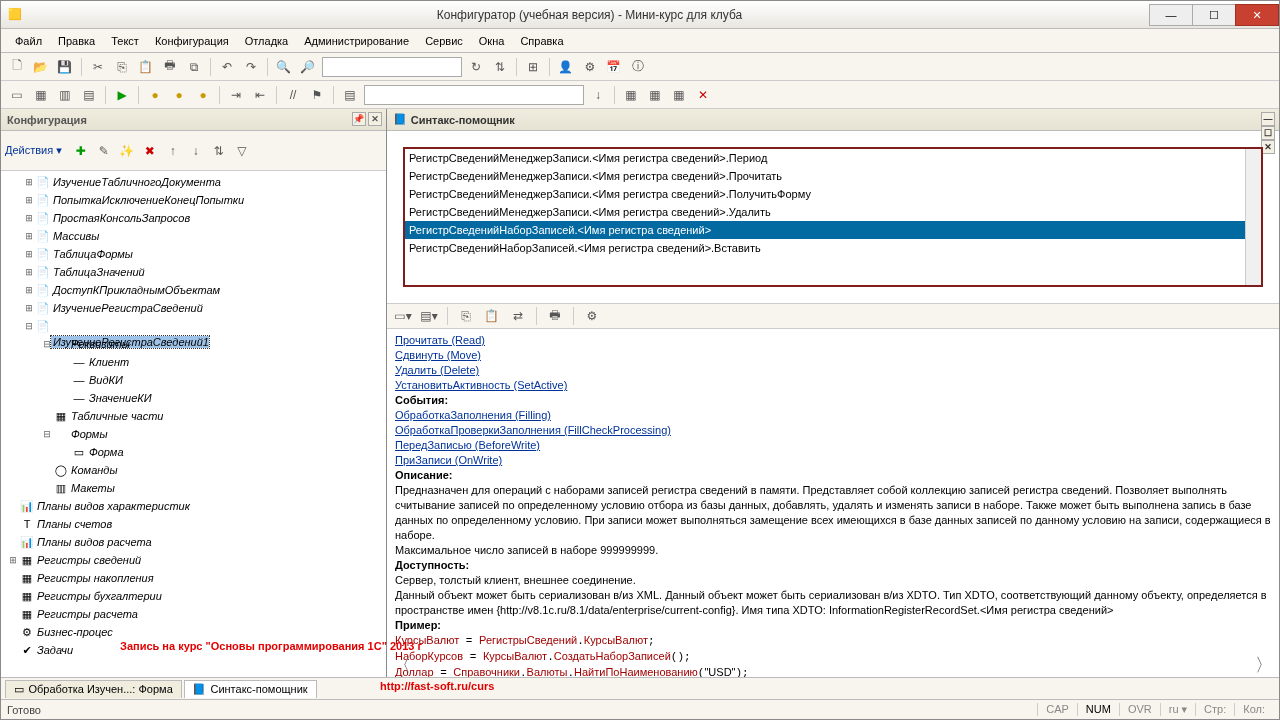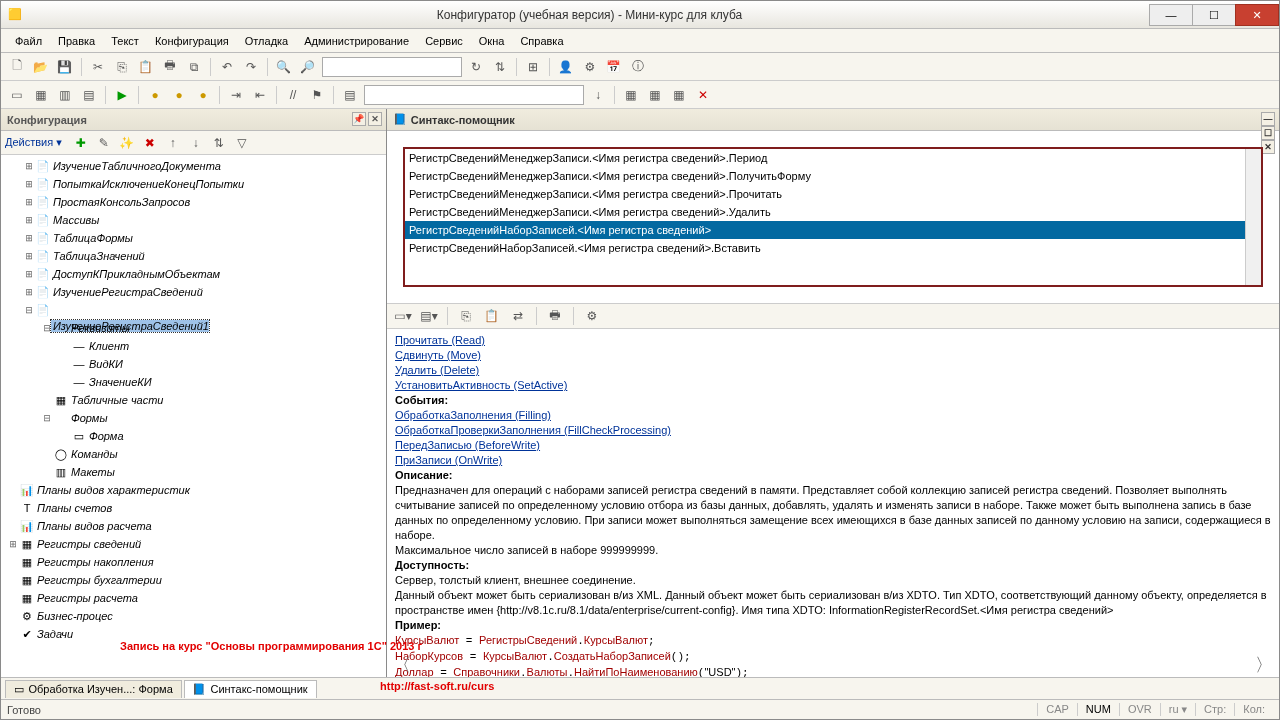--- a/index.html
+++ b/index.html
@@ -15,21 +15,21 @@
   .menubar span { padding: 2px 6px; cursor: default; }
   .toolbar { height: 28px; background: #f7f5ee; border-bottom: 1px solid #ccc; display: flex; align-items: center; padding: 0 6px; gap: 4px; }
   .tbtn { width: 20px; height: 20px; border: 1px solid transparent; display: inline-flex; align-items: center; justify-content: center; font-size: 12px; color: #555; }
   .sep { width: 1px; height: 18px; background: #ccc; margin: 0 2px; }
   .combo { height: 20px; border: 1px solid #aaa; background: #fff; min-width: 140px; }
   .body-area { flex: 1; display: flex; min-height: 0; }
   .left-pane { width: 386px; display: flex; flex-direction: column; border-right: 1px solid #8a8a8a; background: #fff; }
   .pane-header { height: 22px; background: linear-gradient(#f0ecde,#e6e2d4); border-bottom: 1px solid #bbb; display: flex; align-items: center; padding: 0 6px; font-weight: bold; color: #555; position: relative; }
   .pane-header .phb { position: absolute; right: 4px; top: 3px; display: flex; gap: 2px; }
   .phb div { width: 14px; height: 14px; border: 1px solid #aaa; font-size: 9px; text-align: center; line-height: 12px; background:#f4f0e4;}
-  .actions-bar { height: 24px; background: #f7f5ee; border-bottom: 1px solid #ccc; display: flex; align-items: center; padding: 0 4px; gap: 3px; }
+  .actions-bar { height: 40px; background: #f7f5ee; border-bottom: 1px solid #ccc; display: flex; align-items: center; padding: 0 4px; gap: 3px; }
   .actions-label { color: #003399; padding-right: 6px; }
   .tree { flex: 1; overflow: auto; padding: 2px 0; }
   .trow { display: flex; align-items: center; height: 18px; padding-left: 6px; white-space: nowrap; }
   .trow .exp { width: 12px; text-align: center; color: #666; font-size: 9px; }
   .trow .ic { width: 16px; text-align: center; font-size: 11px; }
   .trow .lbl { padding-left: 2px; font-style: italic; }
   .trow.sel .lbl { background: #9ec2e8; outline: 1px dotted #333; margin-top: 32px; }
   .ind1 { padding-left: 22px; } .ind2 { padding-left: 40px; } .ind3 { padding-left: 58px; }
   .right-pane { flex: 1; display: flex; flex-direction: column; background: #fff; min-width: 0; }
   .rp-header { height: 22px; background: linear-gradient(#f0ecde,#e6e2d4); border-bottom: 1px solid #bbb; display: flex; align-items: center; padding: 0 6px; font-weight: bold; color: #333; position: relative; }
@@ -299,22 +299,22 @@
         <span style="margin-right:4px">📘</span>
         <span>Синтакс-помощник</span>
         <div class="phb">
           <div>—</div>
           <div>☐</div>
           <div>✕</div>
         </div>
       </div>
       <div class="list-box" id="slist">
         <div class="lrow">РегистрСведенийМенеджерЗаписи.&lt;Имя регистра сведений&gt;.Период</div>
+          <div class="lrow">РегистрСведенийМенеджерЗаписи.&lt;Имя регистра сведений&gt;.Прочитать</div>
           <div class="lrow">РегистрСведенийМенеджерЗаписи.&lt;Имя регистра сведений&gt;.ПолучитьФорму</div>
-          <div class="lrow">РегистрСведенийМенеджерЗаписи.&lt;Имя регистра сведений&gt;.Прочитать</div>
           <div class="lrow">РегистрСведенийМенеджерЗаписи.&lt;Имя регистра сведений&gt;.Удалить</div>
           <div class="lrow sel">РегистрСведенийНаборЗаписей.&lt;Имя регистра сведений&gt;</div>
           <div class="lrow">РегистрСведенийНаборЗаписей.&lt;Имя регистра сведений&gt;.Вставить</div>
           <div class="scrollbar-v"></div>
       </div>
       <div class="help-toolbar">
         <div class="tbtn">▭▾</div>
         <div class="tbtn">▤▾</div>
         <div class="sep"></div>
         <div class="tbtn">⎘</div>

